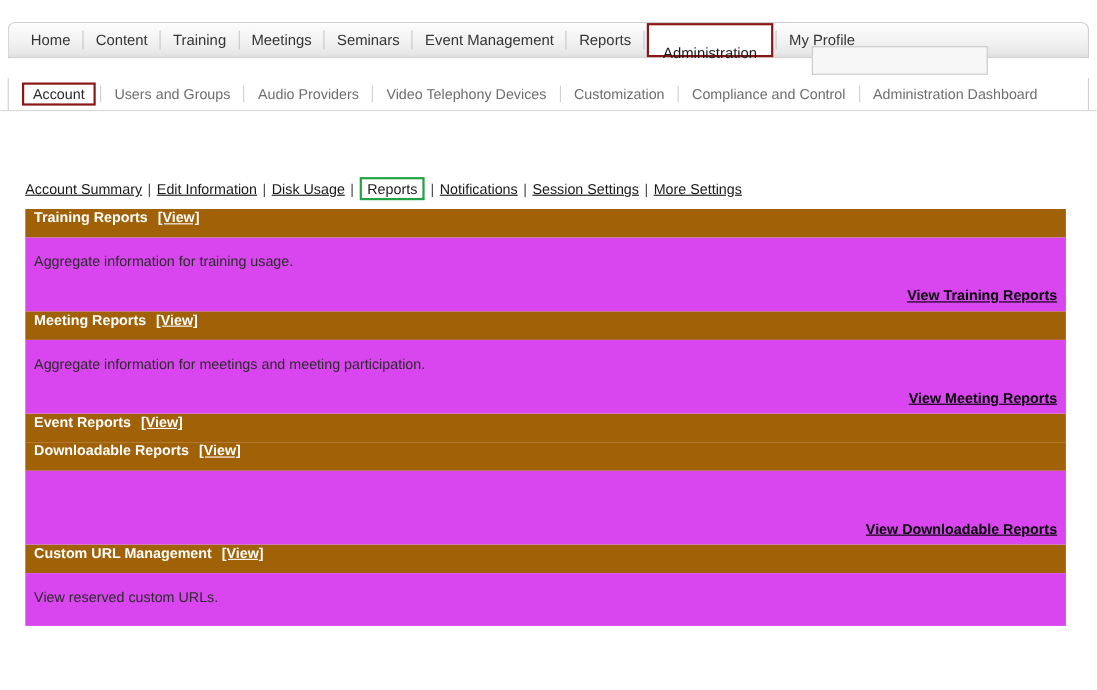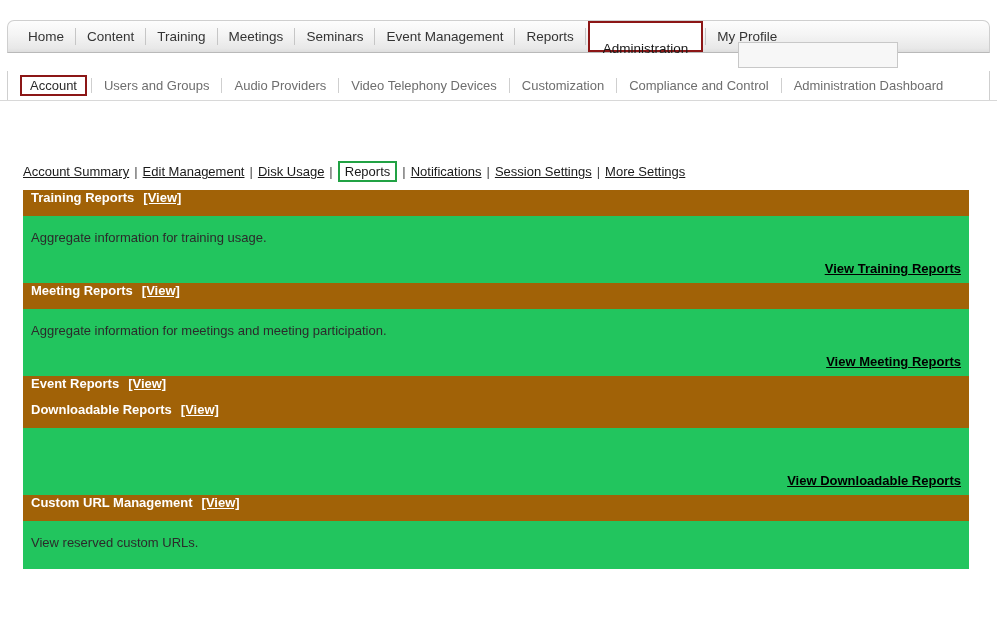--- a/index.html
+++ b/index.html
@@ -240,21 +240,21 @@
     margin-left: 9px;
     cursor: pointer;
     white-space: nowrap;
   }
   .sec-view u {
     margin-top: 16px;
   }
   .sec-body {
     height: 67px;
     position: relative;
-    background: #22c55e;
+    background: #d946ef;
   }
   .sec-desc {
     position: absolute;
     left: 8px;
     top: 14px;
     font-size: 13px;
     color: #2b2b2b;
   }
   .sec-action {
     position: absolute;
@@ -322,21 +322,21 @@
     <span class="subitem">Video Telephony Devices</span>
     <div class="subdiv"></div>
     <span class="subitem">Customization</span>
     <div class="subdiv"></div>
     <span class="subitem">Compliance and Control</span>
     <div class="subdiv"></div>
     <span class="subitem">Administration Dashboard</span>
   </div>
 <div class="navshadow"></div>
 
-<div class="pagelinks" id="pagelinks"><a>Account Summary</a><span class="pipe">|</span><a>Edit Management</a><span class="pipe">|</span><a>Disk Usage</a><span class="pipe">|</span><span class="current">Reports</span><span class="pipe">|</span><a>Notifications</a><span class="pipe">|</span><a>Session Settings</a><span class="pipe">|</span><a>More Settings</a></div>
+<div class="pagelinks" id="pagelinks"><a>Account Summary</a><span class="pipe">|</span><a>Edit Information</a><span class="pipe">|</span><a>Disk Usage</a><span class="pipe">|</span><span class="current">Reports</span><span class="pipe">|</span><a>Notifications</a><span class="pipe">|</span><a>Session Settings</a><span class="pipe">|</span><a>More Settings</a></div>
 
 <div class="sections" id="sections">
     <div class="section">
       <div class="sec-head">
         <span class="sec-title">Training Reports</span>
         <span class="sec-view"><u>[View]</u></span>
       </div>
       <div class="sec-body">
         <div class="sec-desc">Aggregate information for training usage.</div>
         <div class="sec-action">View Training Reports</div>

